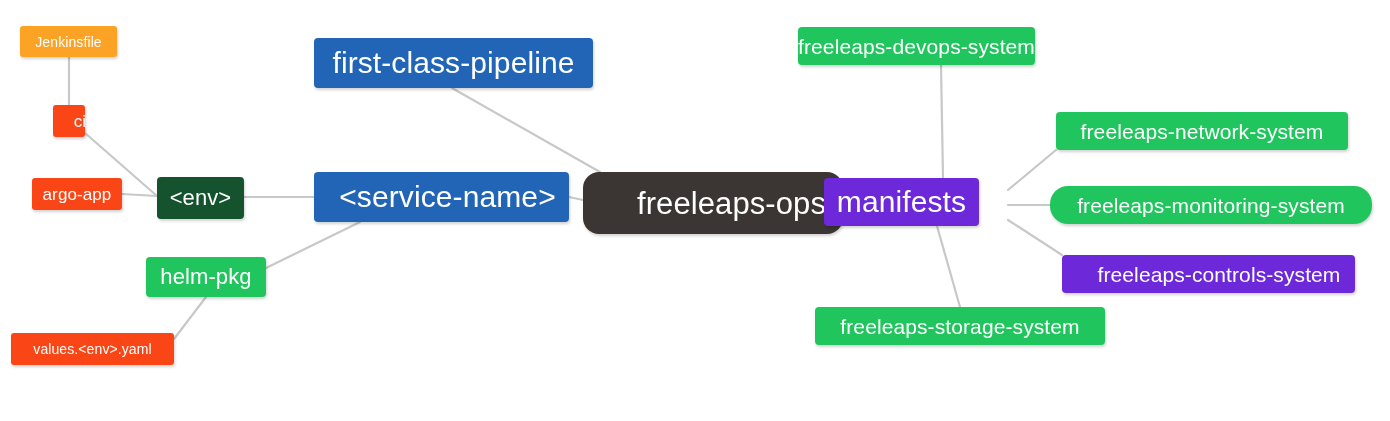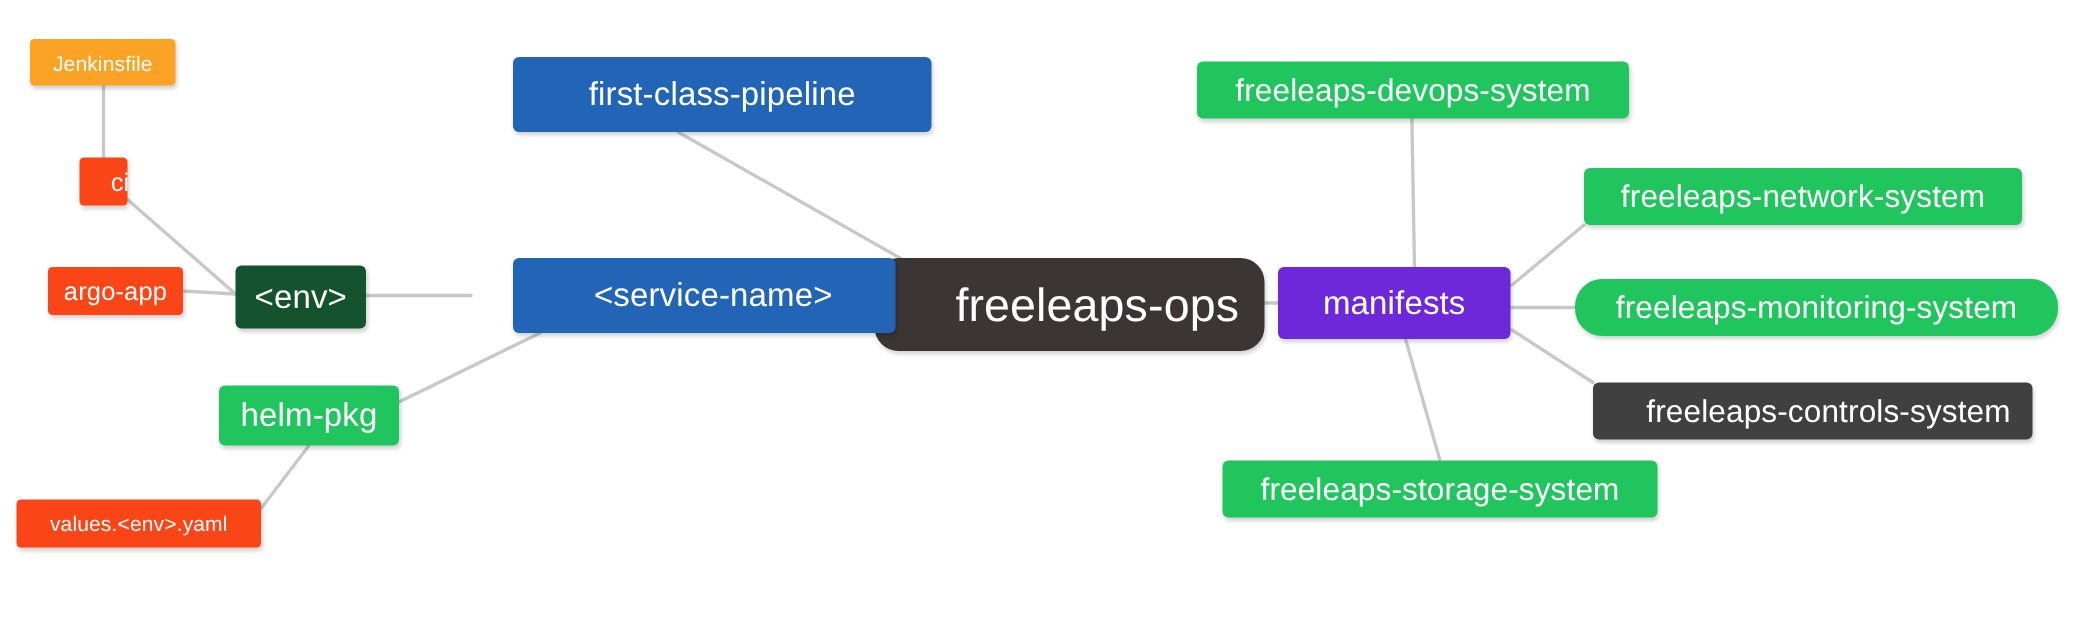--- a/index.html
+++ b/index.html
@@ -37,22 +37,21 @@
     letter-spacing: 0.1px;
   }
   .node.root {
     background: #3b3633;
     font-size: 31px;
     border-radius: 16px;
     padding-left: 37px;
   }
   .node.branch {
     background: #2265b6;
-    font-size: 22px;
-    margin-left: 28px;
+    font-size: 30px;
   }
   .node.leaf-green {
     background: #20c65d;
     font-size: 21px;
   }
   .node.leaf-green.small {
     font-size: 22px;
   }
   .node.leaf-red {
     background: #fa4616;
@@ -92,19 +91,19 @@
       <div class="node root" style="left: 583px; top: 172px; width: 260px; height: 62px; background: rgb(59, 54, 51);">freeleaps-ops</div>
       <div class="node branch" style="left: 314px; top: 38px; width: 279px; height: 50px; background: rgb(34, 101, 182);">first-class-pipeline</div>
       <div class="node branch" style="left: 314px; top: 172px; width: 255px; height: 50px; background: rgb(34, 101, 182); padding-left: 12px;">&lt;service-name&gt;</div>
       <div class="node branch" style="left: 824px; top: 178px; width: 155px; height: 48px; background: #6d28d9;">manifests</div>
       <div class="node leaf-green small" style="left: 157px; top: 177px; width: 87px; height: 42px; background: #14532d;">&lt;env&gt;</div>
       <div class="node leaf-green small" style="left: 146px; top: 257px; width: 120px; height: 40px; background: rgb(32, 198, 93);">helm-pkg</div>
       <div class="node leaf-red" style="left: 53px; top: 105px; width: 32px; height: 32px; background: rgb(250, 70, 22); padding-left: 22px;">ci</div>
       <div class="node leaf-red" style="left: 32px; top: 178px; width: 90px; height: 32px; background: rgb(250, 70, 22);">argo-app</div>
       <div class="node leaf-red tiny" style="left: 11px; top: 333px; width: 163px; height: 32px; background: rgb(250, 70, 22);">values.&lt;env&gt;.yaml</div>
       <div class="node leaf-orange" style="left: 20px; top: 26px; width: 97px; height: 31px; background: rgb(252, 163, 38);">Jenkinsfile</div>
-      <div class="node leaf-green" style="left: 798px; top: 41px; width: 288px; height: 38px; background: rgb(32, 198, 93);">freeleaps-devops-system</div>
+      <div class="node leaf-green" style="left: 798px; top: 27px; width: 237px; height: 38px; background: rgb(32, 198, 93);">freeleaps-devops-system</div>
       <div class="node leaf-green" style="left: 1056px; top: 112px; width: 292px; height: 38px; background: rgb(32, 198, 93);">freeleaps-network-system</div>
       <div class="node leaf-green" style="left: 1050px; top: 186px; width: 322px; height: 38px; background: rgb(32, 198, 93); border-radius: 18px;">freeleaps-monitoring-system</div>
-      <div class="node leaf-green" style="left: 1062px; top: 255px; width: 293px; height: 38px; background: #404040; padding-left: 21px;">freeleaps-controls-system</div>
+      <div class="node leaf-green" style="left: 1062px; top: 255px; width: 293px; height: 38px; background: #6d28d9; padding-left: 21px;">freeleaps-controls-system</div>
       <div class="node leaf-green" style="left: 815px; top: 307px; width: 290px; height: 38px; background: rgb(32, 198, 93);">freeleaps-storage-system</div>
     </div>
 </div>
 
 </body></html>

